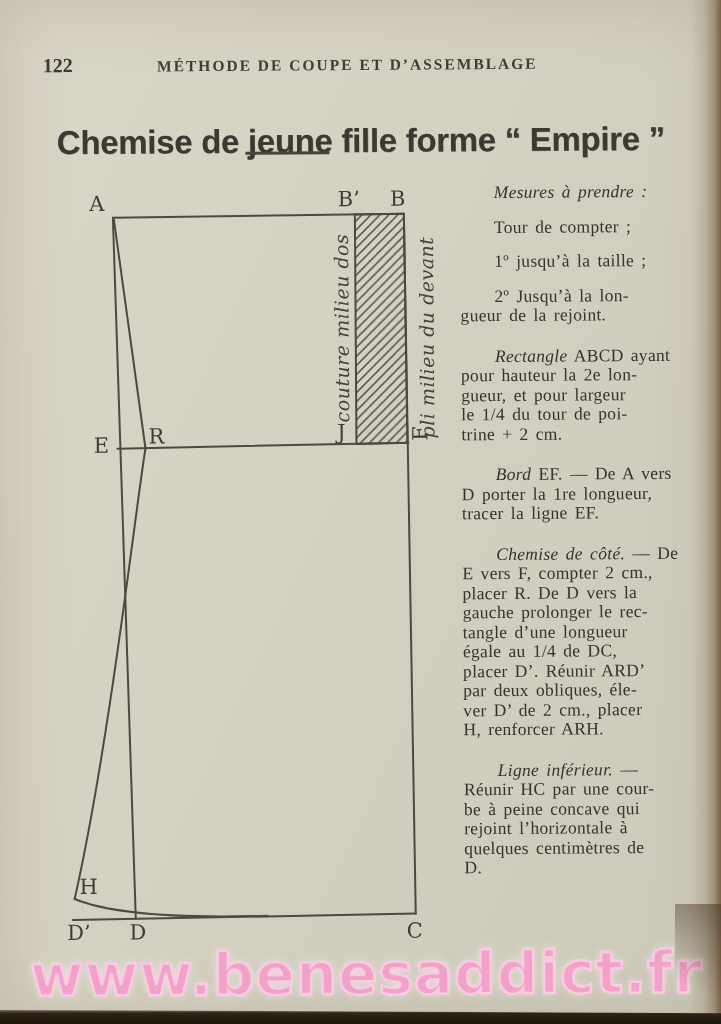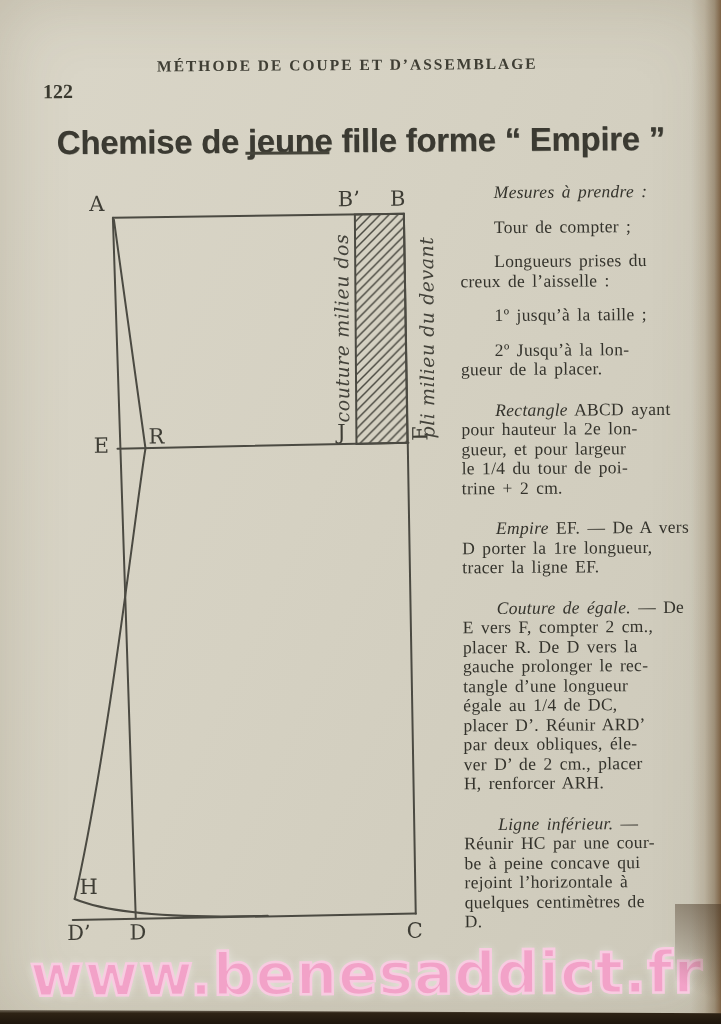--- a/index.html
+++ b/index.html
@@ -5,21 +5,21 @@
   html,body{margin:0;padding:0;background:#777;}
   .page{
     position:relative;width:721px;height:1024px;overflow:hidden;
     background:linear-gradient(115deg,#dad6c8 0%,#d5d1c2 45%,#cdc9ba 100%);
     box-shadow:inset 0 0 70px rgba(96,80,52,.20);
     font-family:"Liberation Serif",serif;color:#33322c;
   }
   .tilt{position:absolute;inset:0;transform:rotate(-0.4deg);transform-origin:360px 520px;}
 
   
-  .pagenum{position:absolute;left:46px;top:52px;font:bold 20px "Liberation Serif",serif;color:#3a392f;margin-top:26px;}
+  .pagenum{position:absolute;left:46px;top:52px;font:bold 20px "Liberation Serif",serif;color:#3a392f;}
   .runhead{position:absolute;left:140px;right:160px;top:56px;text-align:center;
     font:bold 15.5px "Liberation Serif",serif;letter-spacing:2px;color:#3f3e34;}
 
   
   .title{position:absolute;left:34px;right:28px;top:100px;text-align:center;
     font:bold 33px "Liberation Sans",sans-serif;letter-spacing:-.3px;color:#3b3a32;
     text-shadow:.4px .4px 0 rgba(40,40,32,.45);white-space:nowrap;}
   .title-rule{position:absolute;left:248px;top:151px;width:84px;height:3px;background:#45443a;}
 
   
@@ -96,34 +96,33 @@
       <text x="85" y="760" text-anchor="middle">D</text>
       <text x="362" y="760" text-anchor="middle">C</text>
 
       <text class="rot" transform="rotate(-90 294 150)" x="294" y="156" text-anchor="middle">couture milieu dos</text>
       <text class="rot" transform="rotate(-90 379 160)" x="379" y="166" text-anchor="middle">pli milieu du devant</text>
     </svg>
 
     <div class="instructions">
       <p><span class="lead">Mesures à prendre :</span><span></span></p>
       <p><span class="lead"></span><span>Tour de compter ;</span></p>
-      <p><span class="lead"></span><span>Longueurs prises du
-creux de l’aisselle :</span></p>
+      <p><span class="lead"></span></p>
       <p><span class="lead"></span><span>1º jusqu’à la taille ;</span></p>
       <p><span class="lead"></span><span>2º Jusqu’à la lon-
-gueur de la placer.</span></p>
+gueur de la rejoint.</span></p>
       <p class="sect"><span class="lead">Rectangle</span><span> ABCD ayant
 pour hauteur la 2e lon-
 gueur, et pour largeur
 le 1/4 du tour de poi-
 trine + 2 cm.</span></p>
-      <p class="sect"><span class="lead">Empire</span><span> EF. — De A vers
+      <p class="sect"><span class="lead">Bord</span><span> EF. — De A vers
 D porter la 1re longueur,
 tracer la ligne EF.</span></p>
-      <p class="sect"><span class="lead">Couture de égale.</span><span> — De
+      <p class="sect"><span class="lead">Chemise de côté.</span><span> — De
 E vers F, compter 2 cm.,
 placer R. De D vers la
 gauche prolonger le rec-
 tangle d’une longueur
 égale au 1/4 de DC,
 placer D’. Réunir ARD’
 par deux obliques, éle-
 ver D’ de 2 cm., placer
 H, renforcer ARH.</span></p>
       <p class="sect"><span class="lead">Ligne inférieur.</span><span> —

